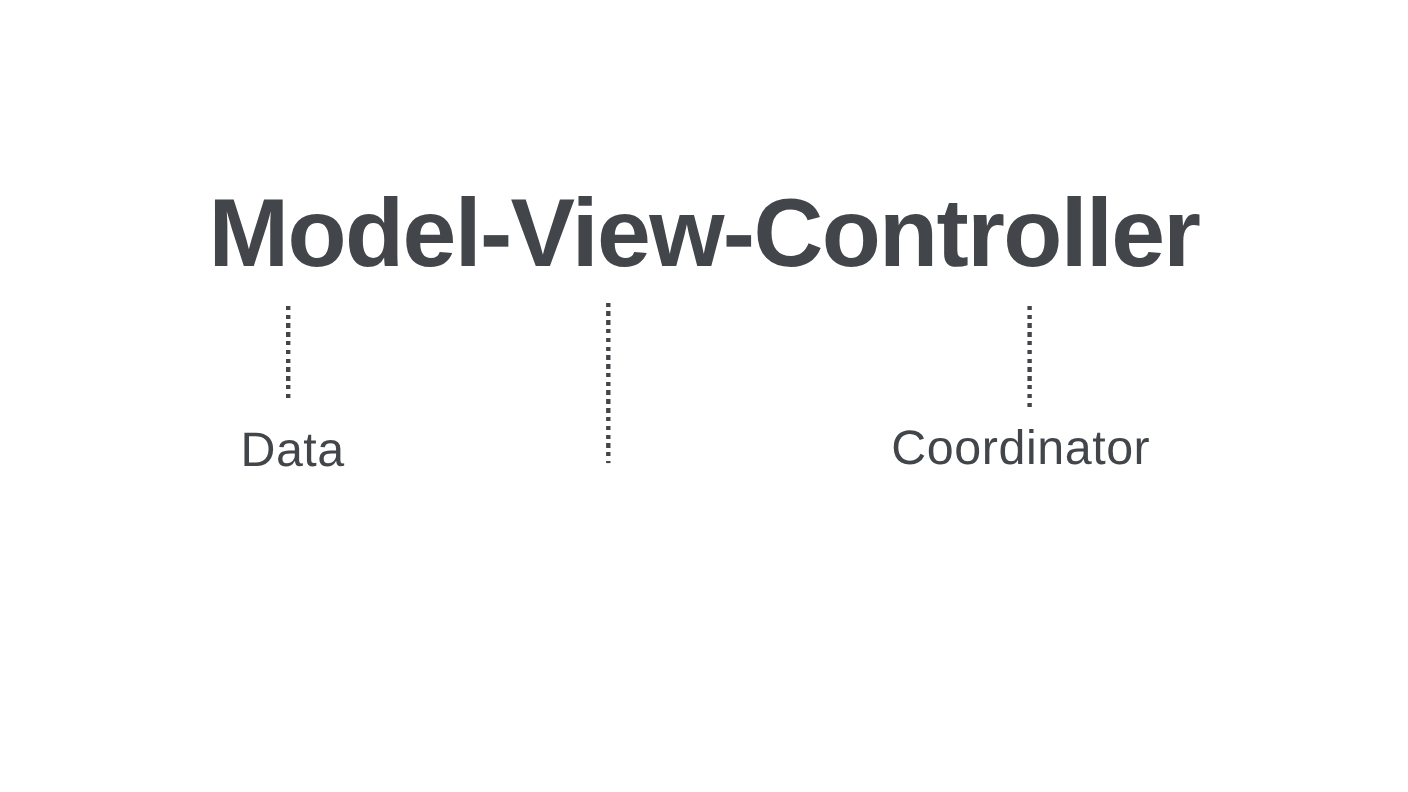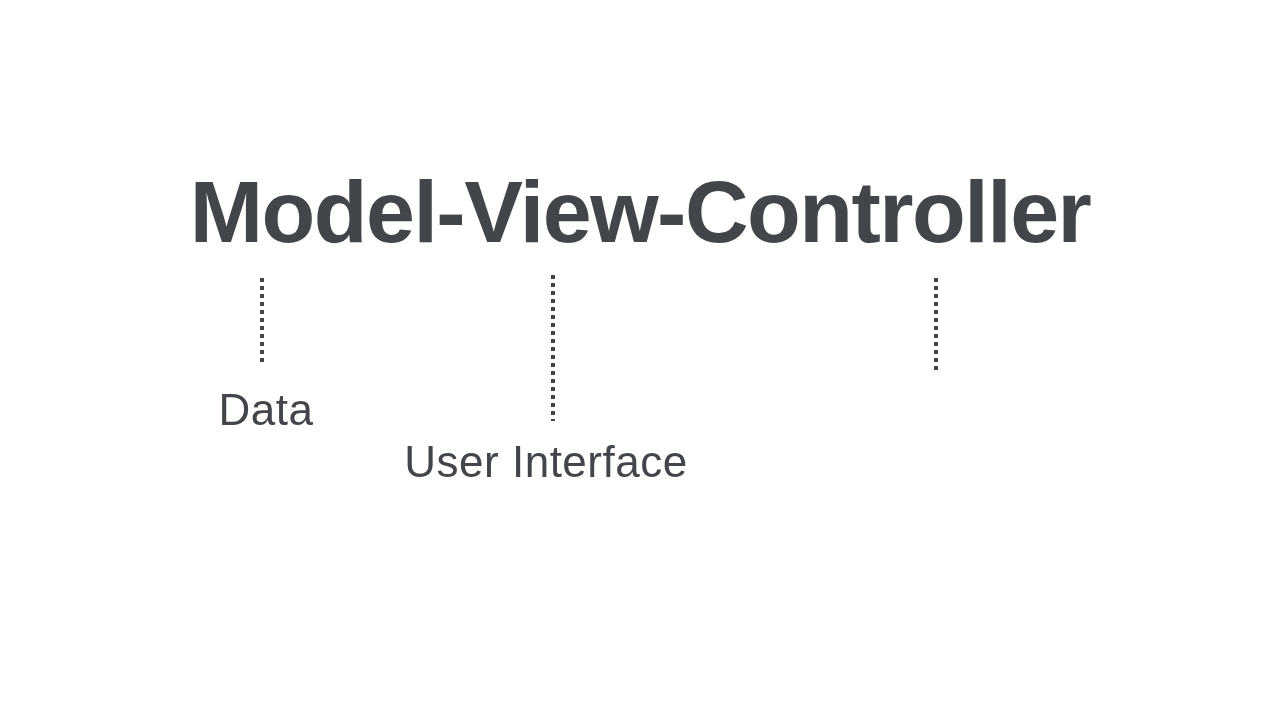--- a/index.html
+++ b/index.html
@@ -65,15 +65,15 @@
 
 <div class="stage">
 
   <h1 class="title">Model-View-Controller</h1>
 
   <div class="connector model"></div>
   <div class="connector view"></div>
   <div class="connector controller"></div>
 
   <div class="callout-label model">Data</div>
-  <div class="callout-label view">User Interface</div>
+  <div class="callout-label controller">Coordinator</div>
 
 </div>
 
 </body></html>

